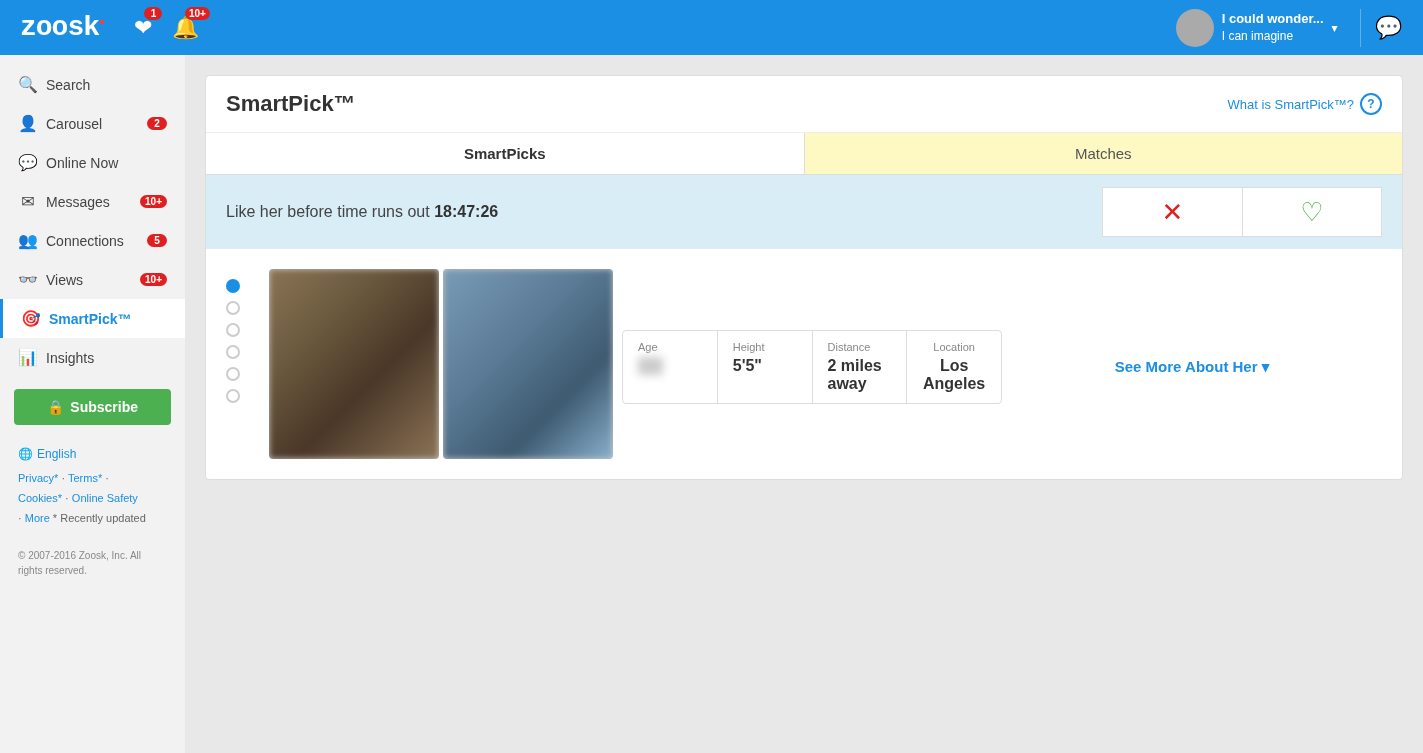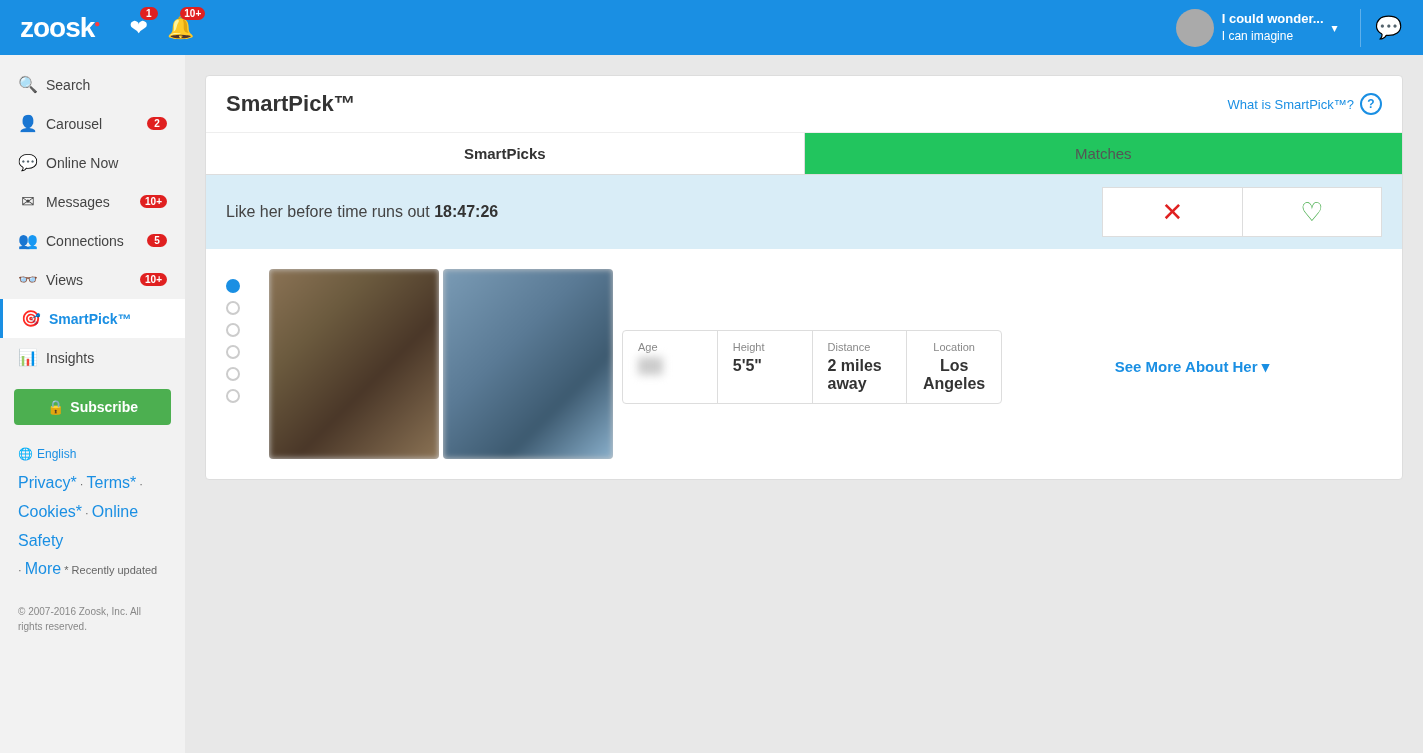--- a/index.html
+++ b/index.html
@@ -13,20 +13,21 @@
       align-items: center;
       padding: 0 20px;
       position: relative;
     }
     .topnav-logo {
       color: white;
       font-size: 28px;
       font-weight: bold;
       letter-spacing: -1px;
       margin-right: 30px;
+      font-family: Liberation Mono, monospace;
     }
     .topnav-logo span.dot { color: #ff3b3b; font-size: 10px; vertical-align: super; }
     .topnav-icons { display: flex; align-items: center; gap: 20px; flex: 1; }
     .topnav-icon-btn {
       position: relative;
       color: white;
       font-size: 22px;
       cursor: pointer;
       background: none;
       border: none;
@@ -141,21 +142,21 @@
     .sidebar-footer .lang {
       display: flex;
       align-items: center;
       gap: 4px;
       color: #1a8fe3;
       margin-bottom: 8px;
       cursor: pointer;
       font-size: 12px;
     }
     .sidebar-footer-links { line-height: 1.8; }
-    .sidebar-footer-links a { color: #1a8fe3; text-decoration: none; font-size: 16px; }
+    .sidebar-footer-links a { color: #1a8fe3; text-decoration: none; font-size: 11px; }
     .sidebar-copyright { font-size: 10px; color: #888; margin-top: 20px; line-height: 1.5; }
 
     
     .main-content {
       flex: 1;
       padding: 20px;
       background: #e8e8e8;
     }
     .smartpick-container {
       background: white;
@@ -201,21 +202,21 @@
       display: flex;
       border-bottom: 1px solid #ddd;
     }
     .tab-btn {
       flex: 1;
       padding: 12px 0;
       text-align: center;
       font-size: 15px;
       cursor: pointer;
       border: none;
-      background: #22c55e;
+      background: #fef9c3;
       color: #555;
       font-weight: normal;
       border-right: 1px solid #ddd;
     }
     .tab-btn:last-child { border-right: none; }
     .tab-btn.active {
       background: white;
       color: #333;
       font-weight: bold;
     }

